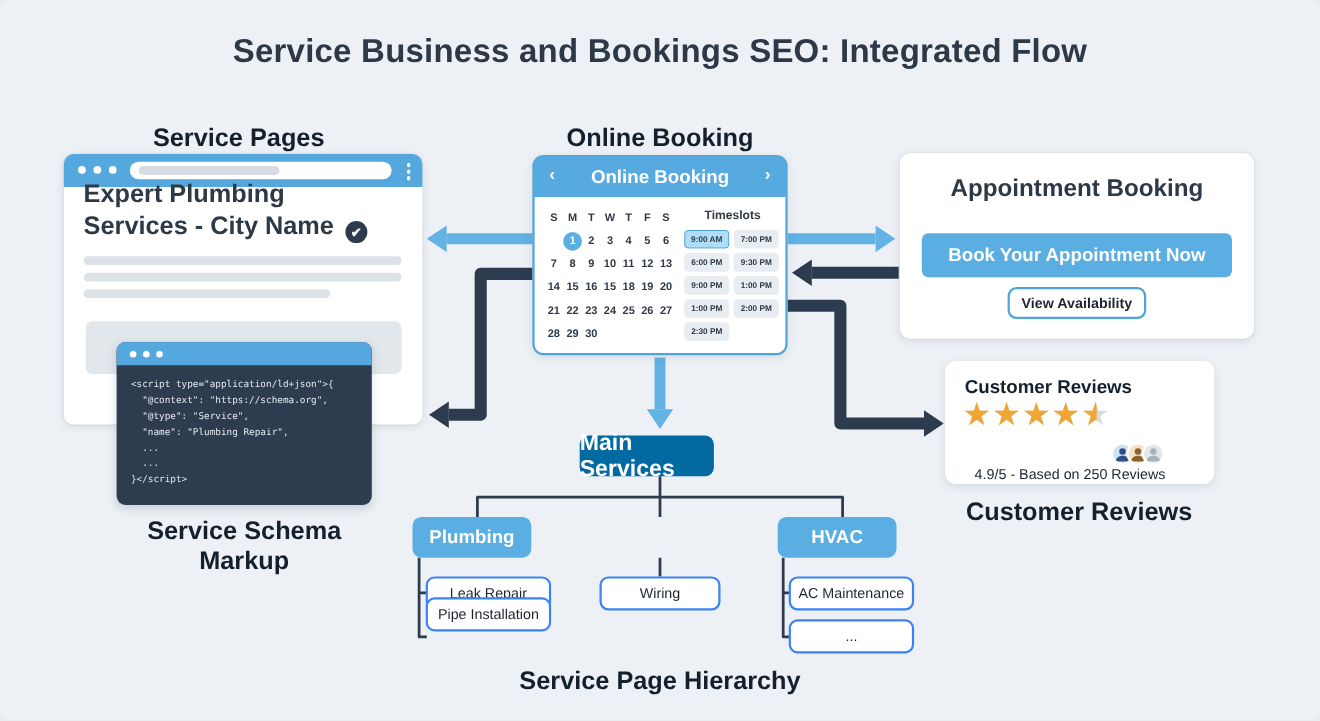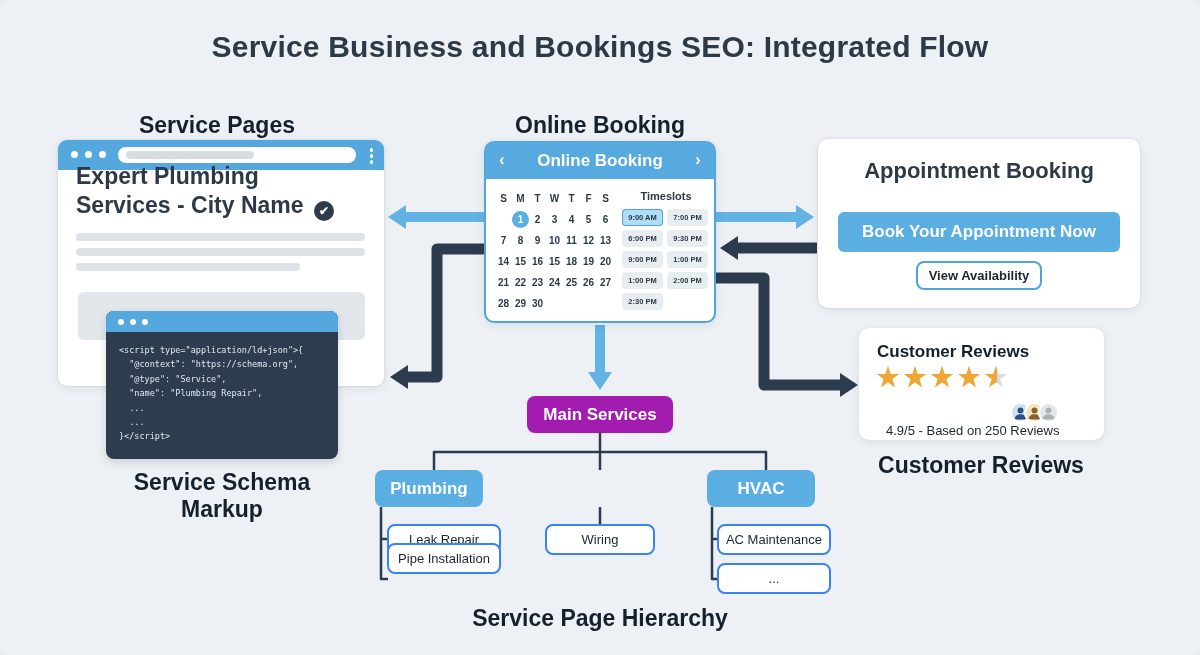--- a/index.html
+++ b/index.html
@@ -131,22 +131,22 @@
   .stars-fg { position:absolute; left:0; top:0; overflow:hidden; white-space:nowrap; color:#f0a633; }
   .rev-row { position:absolute; left:18px; top:74px; display:flex; align-items:flex-end;flex-direction:column; }
   .avatars { display:flex; }
   .avatar { width:21px; height:21px; border-radius:50%; border:2px solid #fff; display:block; }
   .avatar + .avatar { margin-left:-7px; }
   .rev-text { margin-left:9px; font-size:13px; font-weight:500; color:#1d2530; }
 
   
   .node { position:absolute; display:flex; align-items:center; justify-content:center; z-index:2; }
   .node-root {
-    left:527px; top:396px; width:146px; height:37px; background:#a21caf; border-radius:8px;
-    color:#fff; font-size:17px; font-weight:700;
+    left:527px; top:396px; width:122px; height:37px; background:#0369a1; border-radius:8px;
+    color:#fff; font-size:21px; font-weight:700;
   }
   .node-branch {
     top:470px; width:108px; height:37px; background:#5baee2; border-radius:8px;
     color:#fff; font-size:17px; font-weight:700; cursor:pointer;
   }
   .branch-plumbing  { left:375px; }
   .branch-electrical{ left:541px; }
   .branch-hvac      { left:707px; }
   .node-child {
     width:114px; height:31px; background:#fff; border:2px solid #3b82f6; border-radius:8px;

